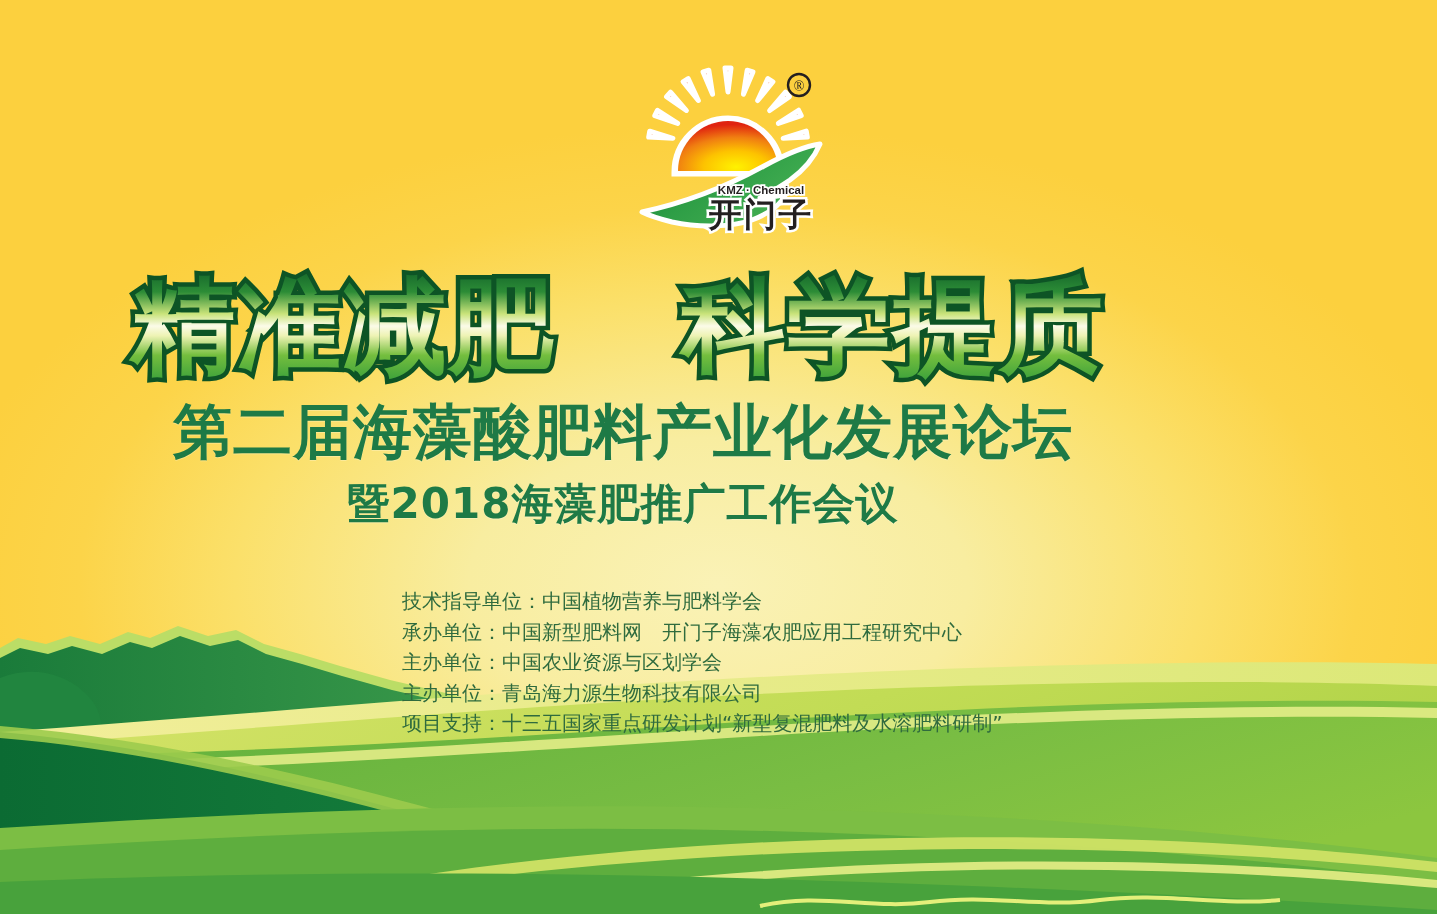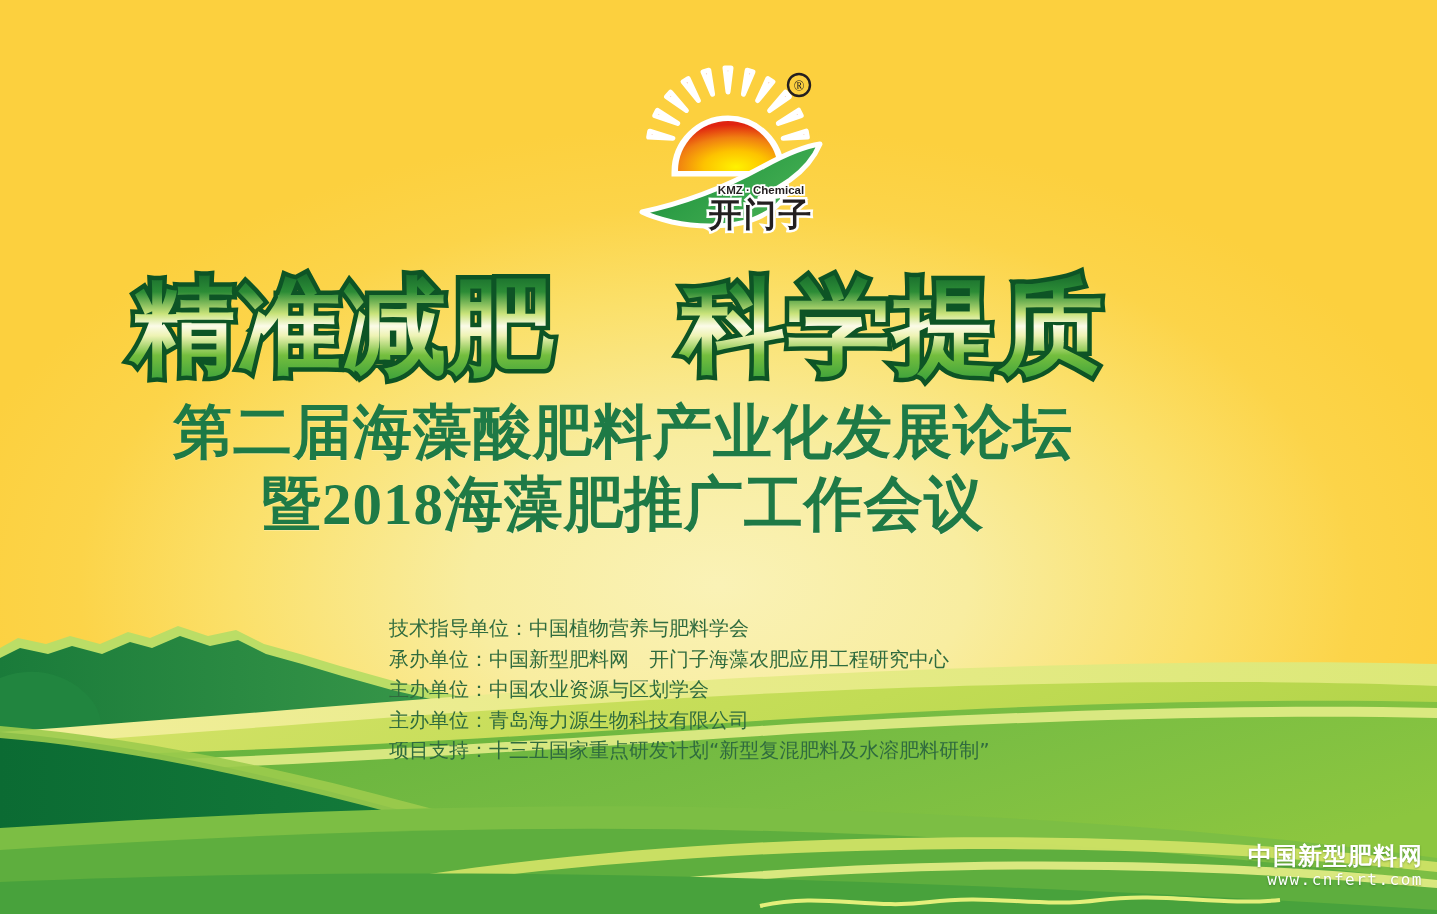--- a/index.html
+++ b/index.html
@@ -29,25 +29,25 @@
 
   
   .titleblock{position:absolute;left:0;top:396px;width:1246px;text-align:center;}
   .tline{
     font-family:"DejaVu Sans","Liberation Sans",sans-serif;
     font-weight:bold;color:#1E7A46;
     letter-spacing:1px;white-space:nowrap;
     text-shadow:0 1px 0 rgba(255,255,255,.25);
   }
   .tline1{font-size:59px;line-height:72px;}
-  .tline2{font-size:59px;line-height:72px;font-family:Liberation Serif, serif;}
+  .tline2{font-size:42px;line-height:72px;}
 
   
   .details{
-    position:absolute;left:389px;top:586px;width:760px;margin-top:27px;
+    position:absolute;left:402px;top:586px;width:760px;
   }
   .dline{
     font-family:"DejaVu Sans","Liberation Sans",sans-serif;
     font-size:20px;line-height:30.5px;color:#2F6B3E;
     white-space:nowrap;font-weight:400;
   }
 
   
   .watermark{
     position:absolute;right:14px;bottom:24px;text-align:right;
@@ -219,18 +219,14 @@
   </div>
 
   <div class="details">
     <div class="dline">技术指导单位：中国植物营养与肥料学会</div>
     <div class="dline">承办单位：中国新型肥料网　开门子海藻农肥应用工程研究中心</div>
     <div class="dline">主办单位：中国农业资源与区划学会</div>
     <div class="dline">主办单位：青岛海力源生物科技有限公司</div>
     <div class="dline">项目支持：十三五国家重点研发计划“新型复混肥料及水溶肥料研制”</div>
   </div>
 
-  <div class="watermark">
-    <div class="wm-cn">中国新型肥料网</div>
-    <div class="wm-url">www.cnfert.com</div>
-  </div>
 
 </div>
 
 </body></html>

